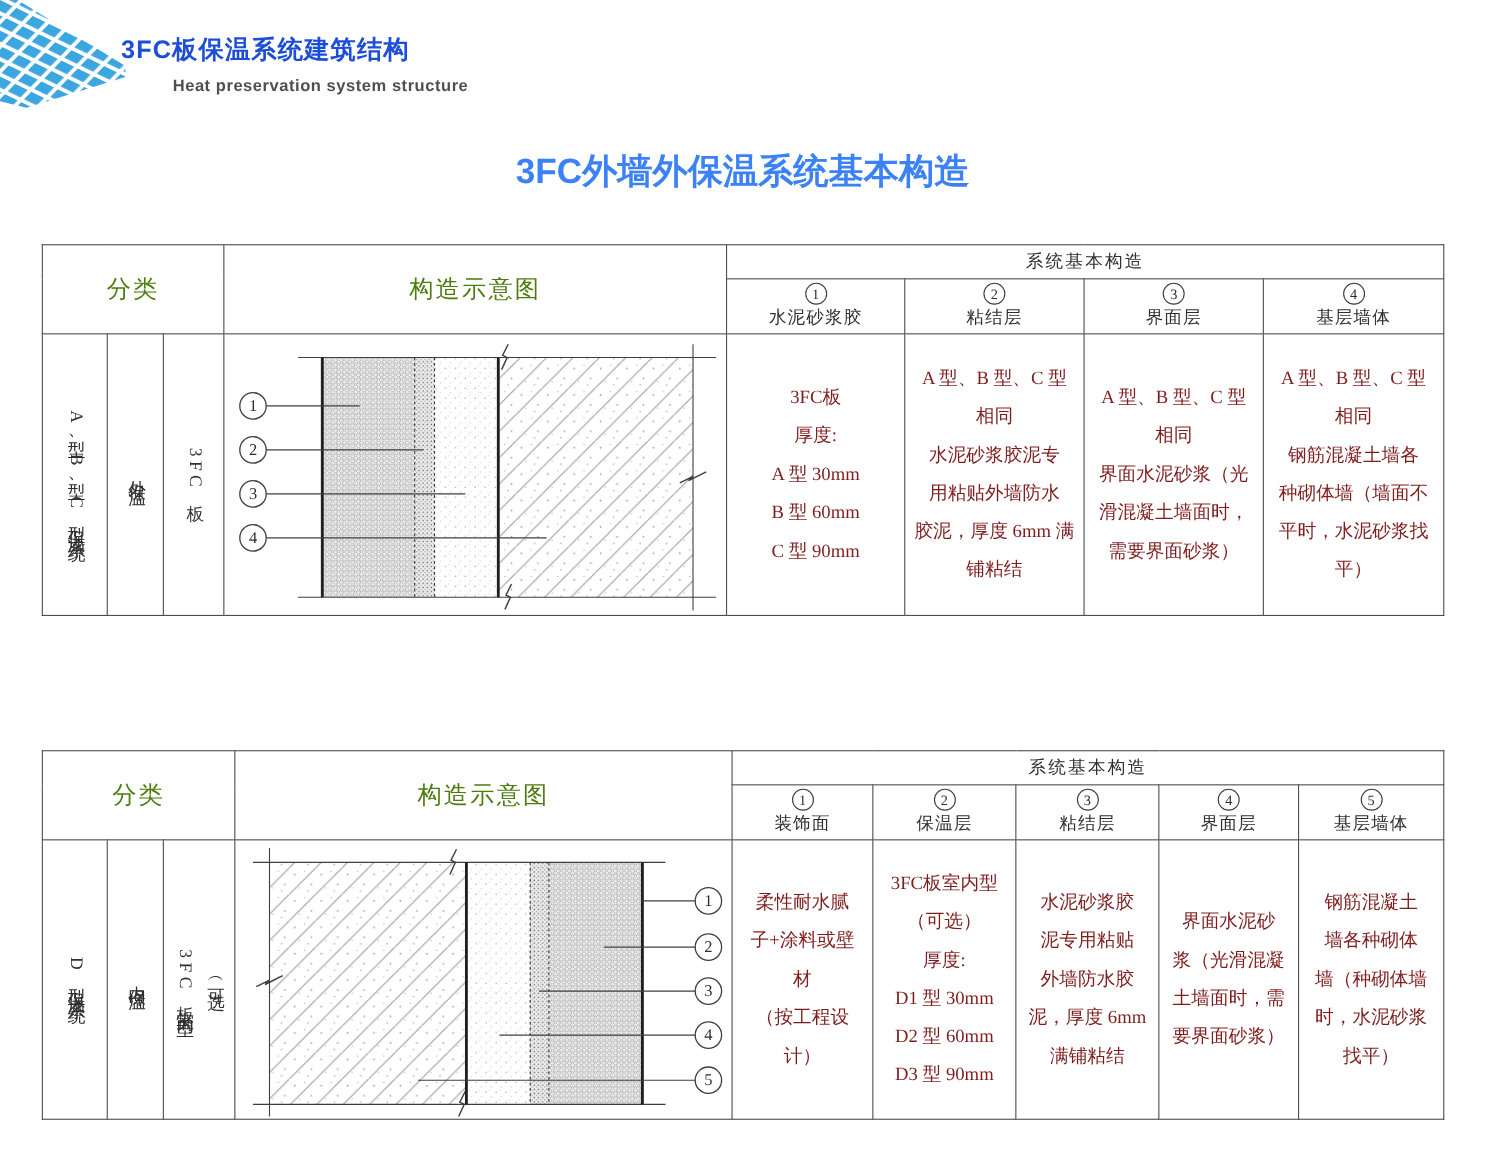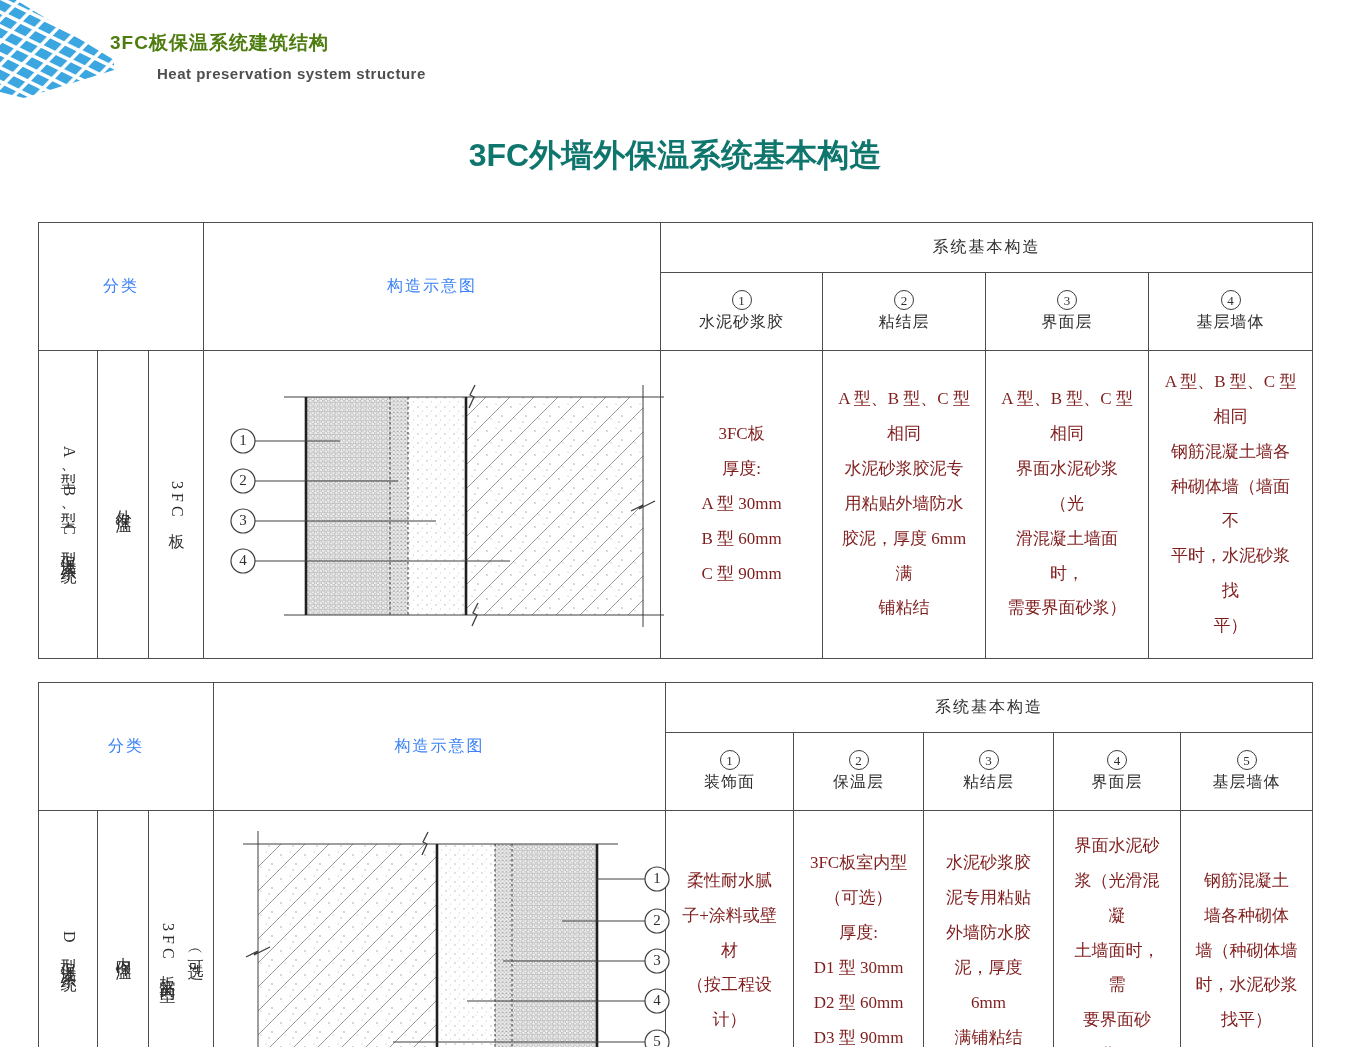--- a/index.html
+++ b/index.html
@@ -4,40 +4,40 @@
 <style>
   * { margin:0; padding:0; box-sizing:border-box; }
   html,body { background:#ffffff; }
   .page {
     position:relative; width:1350px; height:1047px; background:#fff;
     font-family:"Liberation Serif","DejaVu Serif",serif; color:#2e2e2e; overflow:hidden;
   }
   
   .logo-wrap { position:absolute; left:0; top:0; width:118px; height:102px; overflow:hidden; }
   .brand { position:absolute; left:110px; top:30px; font-family:"Liberation Sans","DejaVu Sans",sans-serif; }
-  .brand-title { font-size:19px; font-weight:bold; color:#4d7c0f; letter-spacing:1px; }
+  .brand-title { font-size:23px; font-weight:bold; color:#1d4ed8; letter-spacing:1px; }
   .brand-sub { margin-top:9px; font-size:15px; font-weight:bold; color:#4f4f4f; letter-spacing:0.5px;margin-left:47px; }
   
   .sec-title {
     position:absolute; left:0; width:100%; text-align:center;
     font-family:"Liberation Sans","DejaVu Sans",sans-serif;
-    font-size:32px; font-weight:bold; color:#0f766e;
+    font-size:32px; font-weight:bold; color:#3b82f6;
   }
   .sec-title.t1 { top:134px; }
   .sec-title.t2 { top:611px; }
   
   table.spec { position:absolute; left:38px; border-collapse:collapse; table-layout:fixed; }
   table.spec.tb1 { top:222px; width:1274px; }
   table.spec.tb2 { top:682px; width:1274px; }
-  table.spec td { border:1px solid #4d4d4d; background:#fff; text-align:center; vertical-align:middle; padding:14px;margin-left:46px; }
+  table.spec td { border:1px solid #4d4d4d; background:#fff; text-align:center; vertical-align:middle; padding:0;margin-left:46px; }
   tr.h1 { height:31px; }
   tr.h2 { height:49px; }
   tr.tbody1 { height:256px; }
   tr.tbody2 { height:254px; }
-  .hcell { font-size:16px; color:#3b82f6; letter-spacing:2px; }
+  .hcell { font-size:22px; color:#4d7c0f; letter-spacing:2px; }
   .syshead { font-size:16px; letter-spacing:2px; }
   .subhead { display:flex; flex-direction:column; align-items:center; gap:2px; padding:3px 0; }
   .circ {
     display:inline-flex; width:20px; height:20px; border:1px solid #3c3c3c; border-radius:50%;
     align-items:center; justify-content:center; font-size:13px; line-height:1; color:#2e2e2e;
   }
   .sublabel { font-size:16px; letter-spacing:1px; }
   .vert {
     display:inline-block; writing-mode:vertical-rl; text-orientation:mixed;
     font-size:16px; letter-spacing:4px; color:#2e2e2e;

